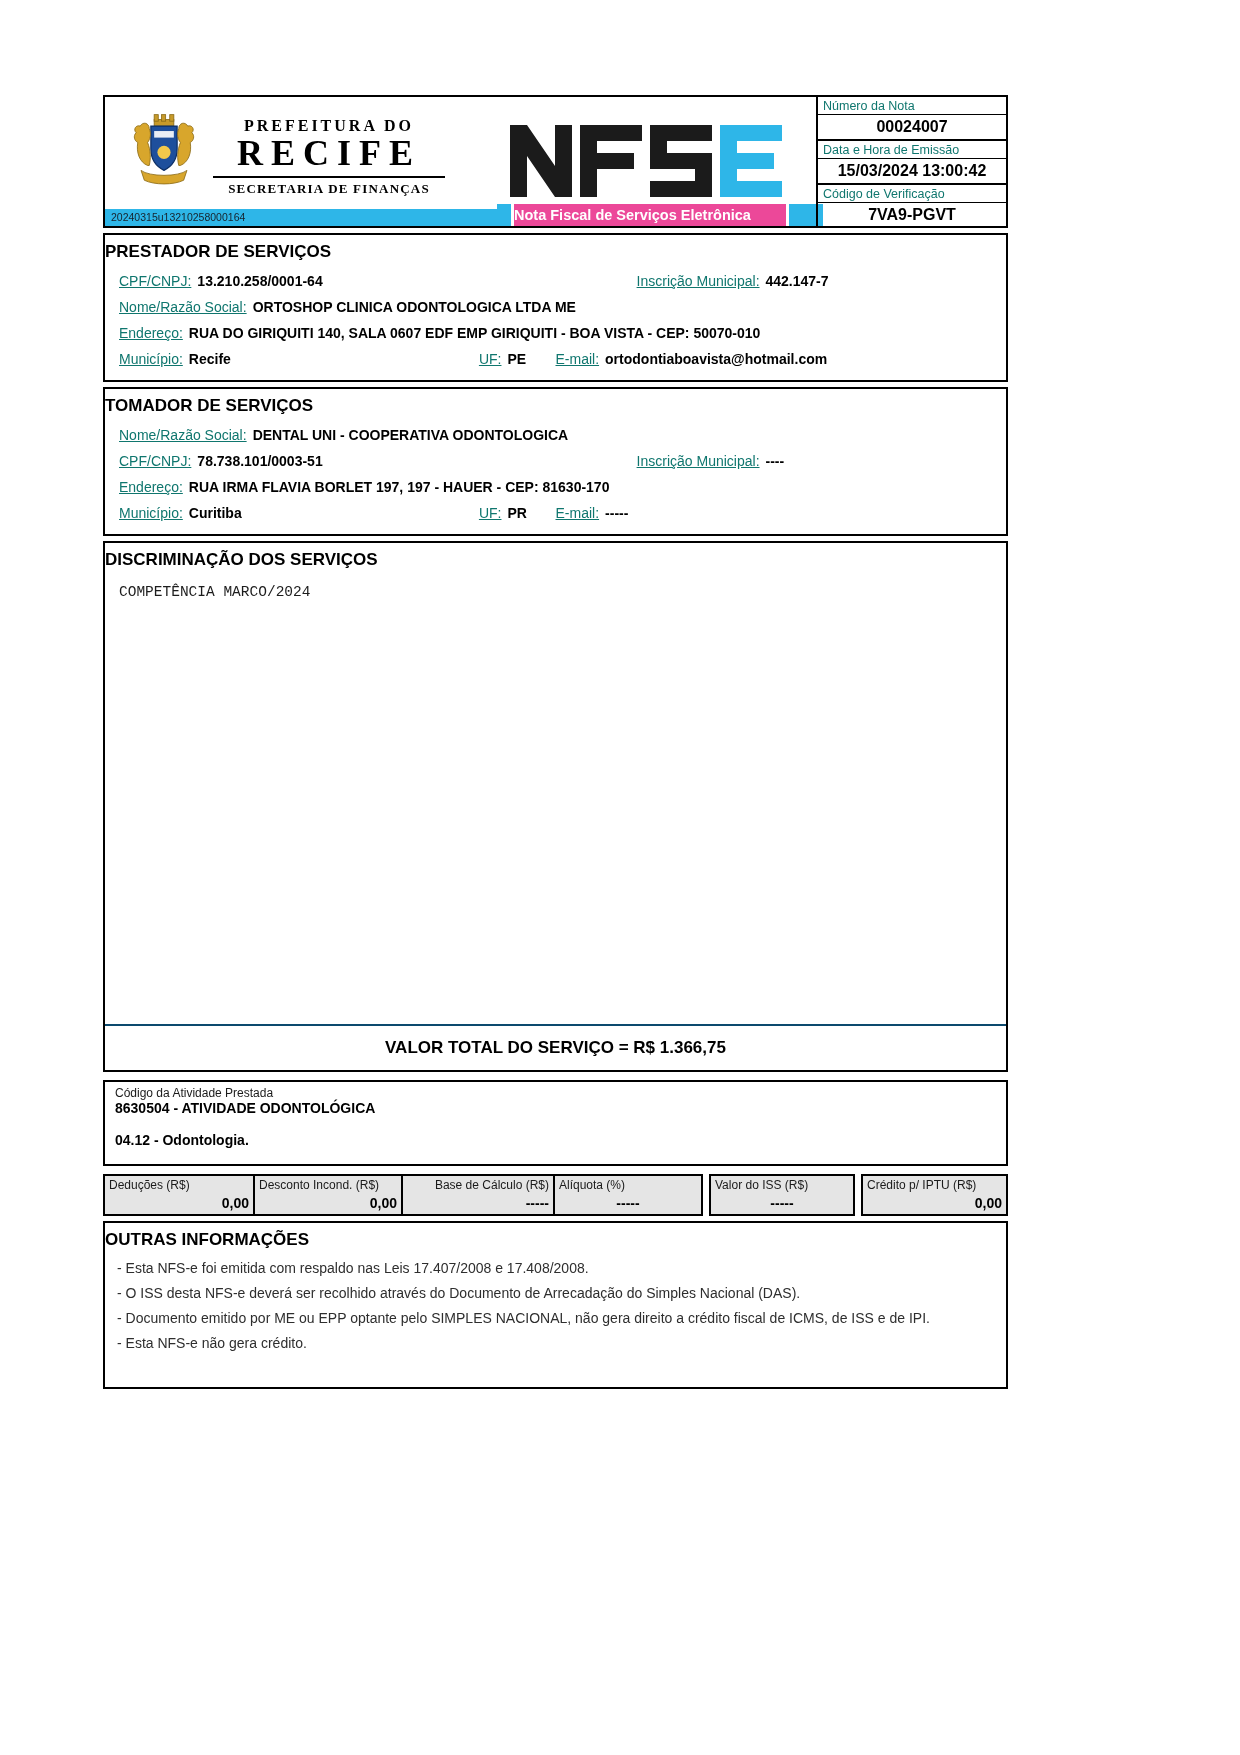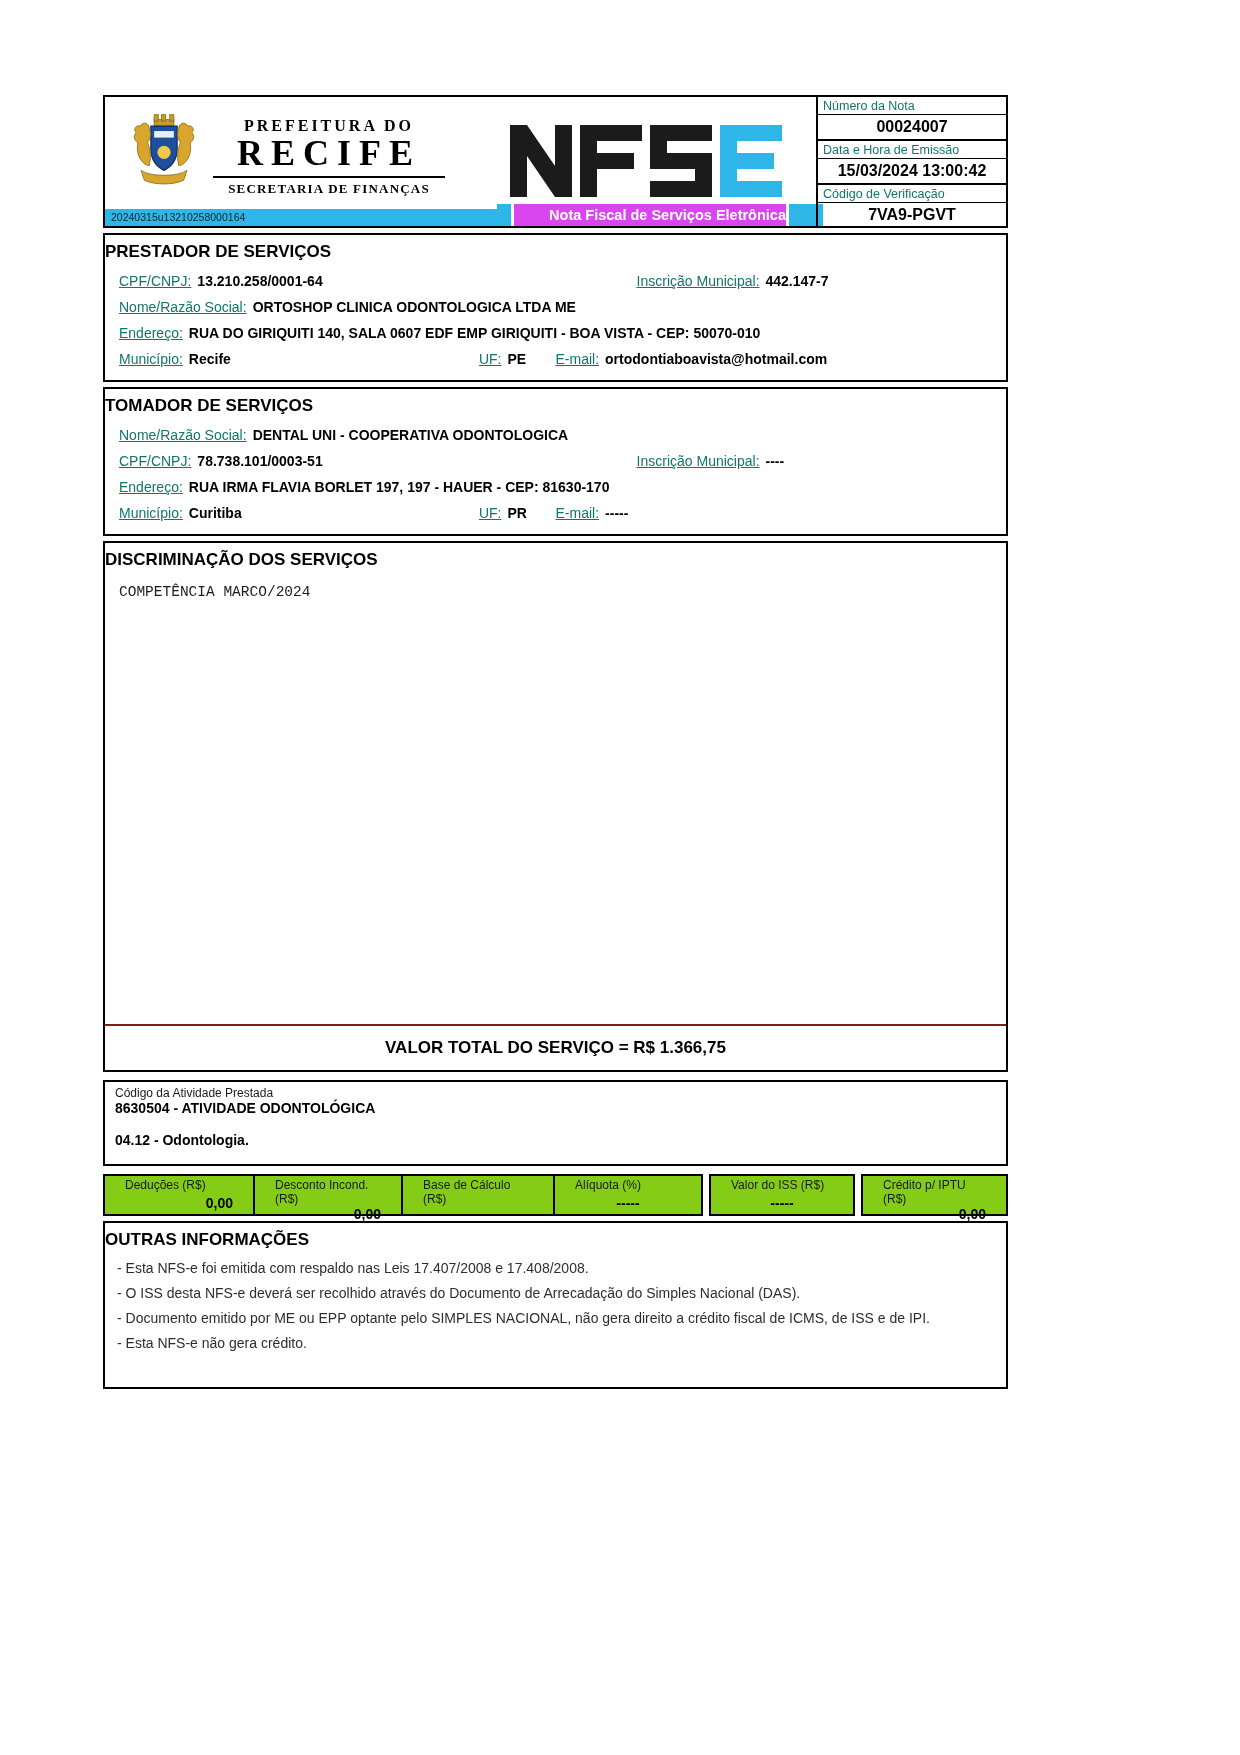--- a/index.html
+++ b/index.html
@@ -20,22 +20,22 @@
   .brand-line2 { font-size:36px; font-weight:bold; letter-spacing:8px; line-height:1.05; }
   .brand-divider { border-top:2px solid #000; margin:3px 2px 3px; }
   .brand-line3 { font-size:13px; font-weight:bold; letter-spacing:1.2px; }
   .code-strip { position:absolute; left:0; bottom:0; width:392px; height:17px;
                 background:#2eb6e8; font-size:10.5px; color:#16222c;
                 line-height:17px; padding-left:6px; }
   .nfse-letters { position:absolute; left:405px; top:28px; }
   .banner-row { position:absolute; left:392px; bottom:0; width:326px; height:22px;
                 display:flex; align-items:stretch; gap:3px; }
   .banner-sq { width:14px; background:#2eb6e8; }
-  .banner-bar { flex:1; background:#d946ef; color:#fff; font-weight:bold;
-                font-size:14.5px; text-align:right; line-height:22px; }
+  .banner-bar { flex:1; background:#ec4899; color:#fff; font-weight:bold;
+                font-size:14.5px; text-align:left; line-height:22px; }
   .banner-end { width:34px; background:#2eb6e8; }
   .info-panel { position:absolute; right:0; top:0; bottom:0; width:190px;
                 border-left:2px solid #000; display:flex; flex-direction:column; }
   .info-group { flex:1; display:flex; flex-direction:column; }
   .info-group + .info-group { border-top:2px solid #000; }
   .info-label { font-size:12.5px; padding:2px 5px 1px; border-bottom:1px solid #000; color:#0f766e; }
   .info-value { font-weight:bold; font-size:16px; text-align:center; padding:3px 2px; flex:1; }
 
   
   .section { margin-bottom:5px; padding-bottom:8px; }
@@ -45,32 +45,32 @@
   .val { font-weight:bold; color:#000; }
   .c2 { position:absolute; left:59%; }
   .c-uf { position:absolute; left:41.5%; }
   .c-mail { position:absolute; left:50%; }
 
   
   .servicos-box { margin-bottom:8px; padding-bottom:0; }
   .servicos-body { height:448px; padding:8px 14px;
                    font-family:"Liberation Mono","DejaVu Sans Mono",monospace;
                    font-size:14.5px; color:#1c1c1c; }
-  .valor-row { border-top:2px solid #7f1d1d; text-align:center; font-weight:bold;
+  .valor-row { border-top:2px solid #0c4a6e; text-align:center; font-weight:bold;
                font-size:17px; padding:12px 0; }
 
   
   .atividade-box { padding:4px 10px 10px; margin-bottom:8px; min-height:86px; }
   .atividade-label { font-size:12px; color:#1a1a1a; }
   .atividade-cnae { font-weight:bold; font-size:14px; }
   .atividade-item { font-weight:bold; font-size:14px; margin-top:16px; }
 
   
   .tax-row { display:flex; margin-bottom:5px; }
-  .tax-cell { border:2px solid #000; height:42px; padding:2px 20px 3px; background:#84cc16;
+  .tax-cell { border:2px solid #000; height:42px; padding:2px 4px 3px; background:#e5e5e5;
               display:flex; flex-direction:column; justify-content:space-between; }
   .tax-cell.joined { border-left:none; }
   .tw0 { width:152px; } .tw1 { width:148px; } .tw2 { width:152px;align-items:flex-end; } .tw3 { width:148px; }
   .tw4 { width:146px; margin-left:6px; } .tw5 { width:147px; margin-left:6px; }
   .tax-label { font-size:12px; color:#1a1a1a; }
   .tax-value { font-size:14px; font-weight:bold; }
   .tax-value.right { text-align:right; }
   .tax-value.center { text-align:center; }
 
   

